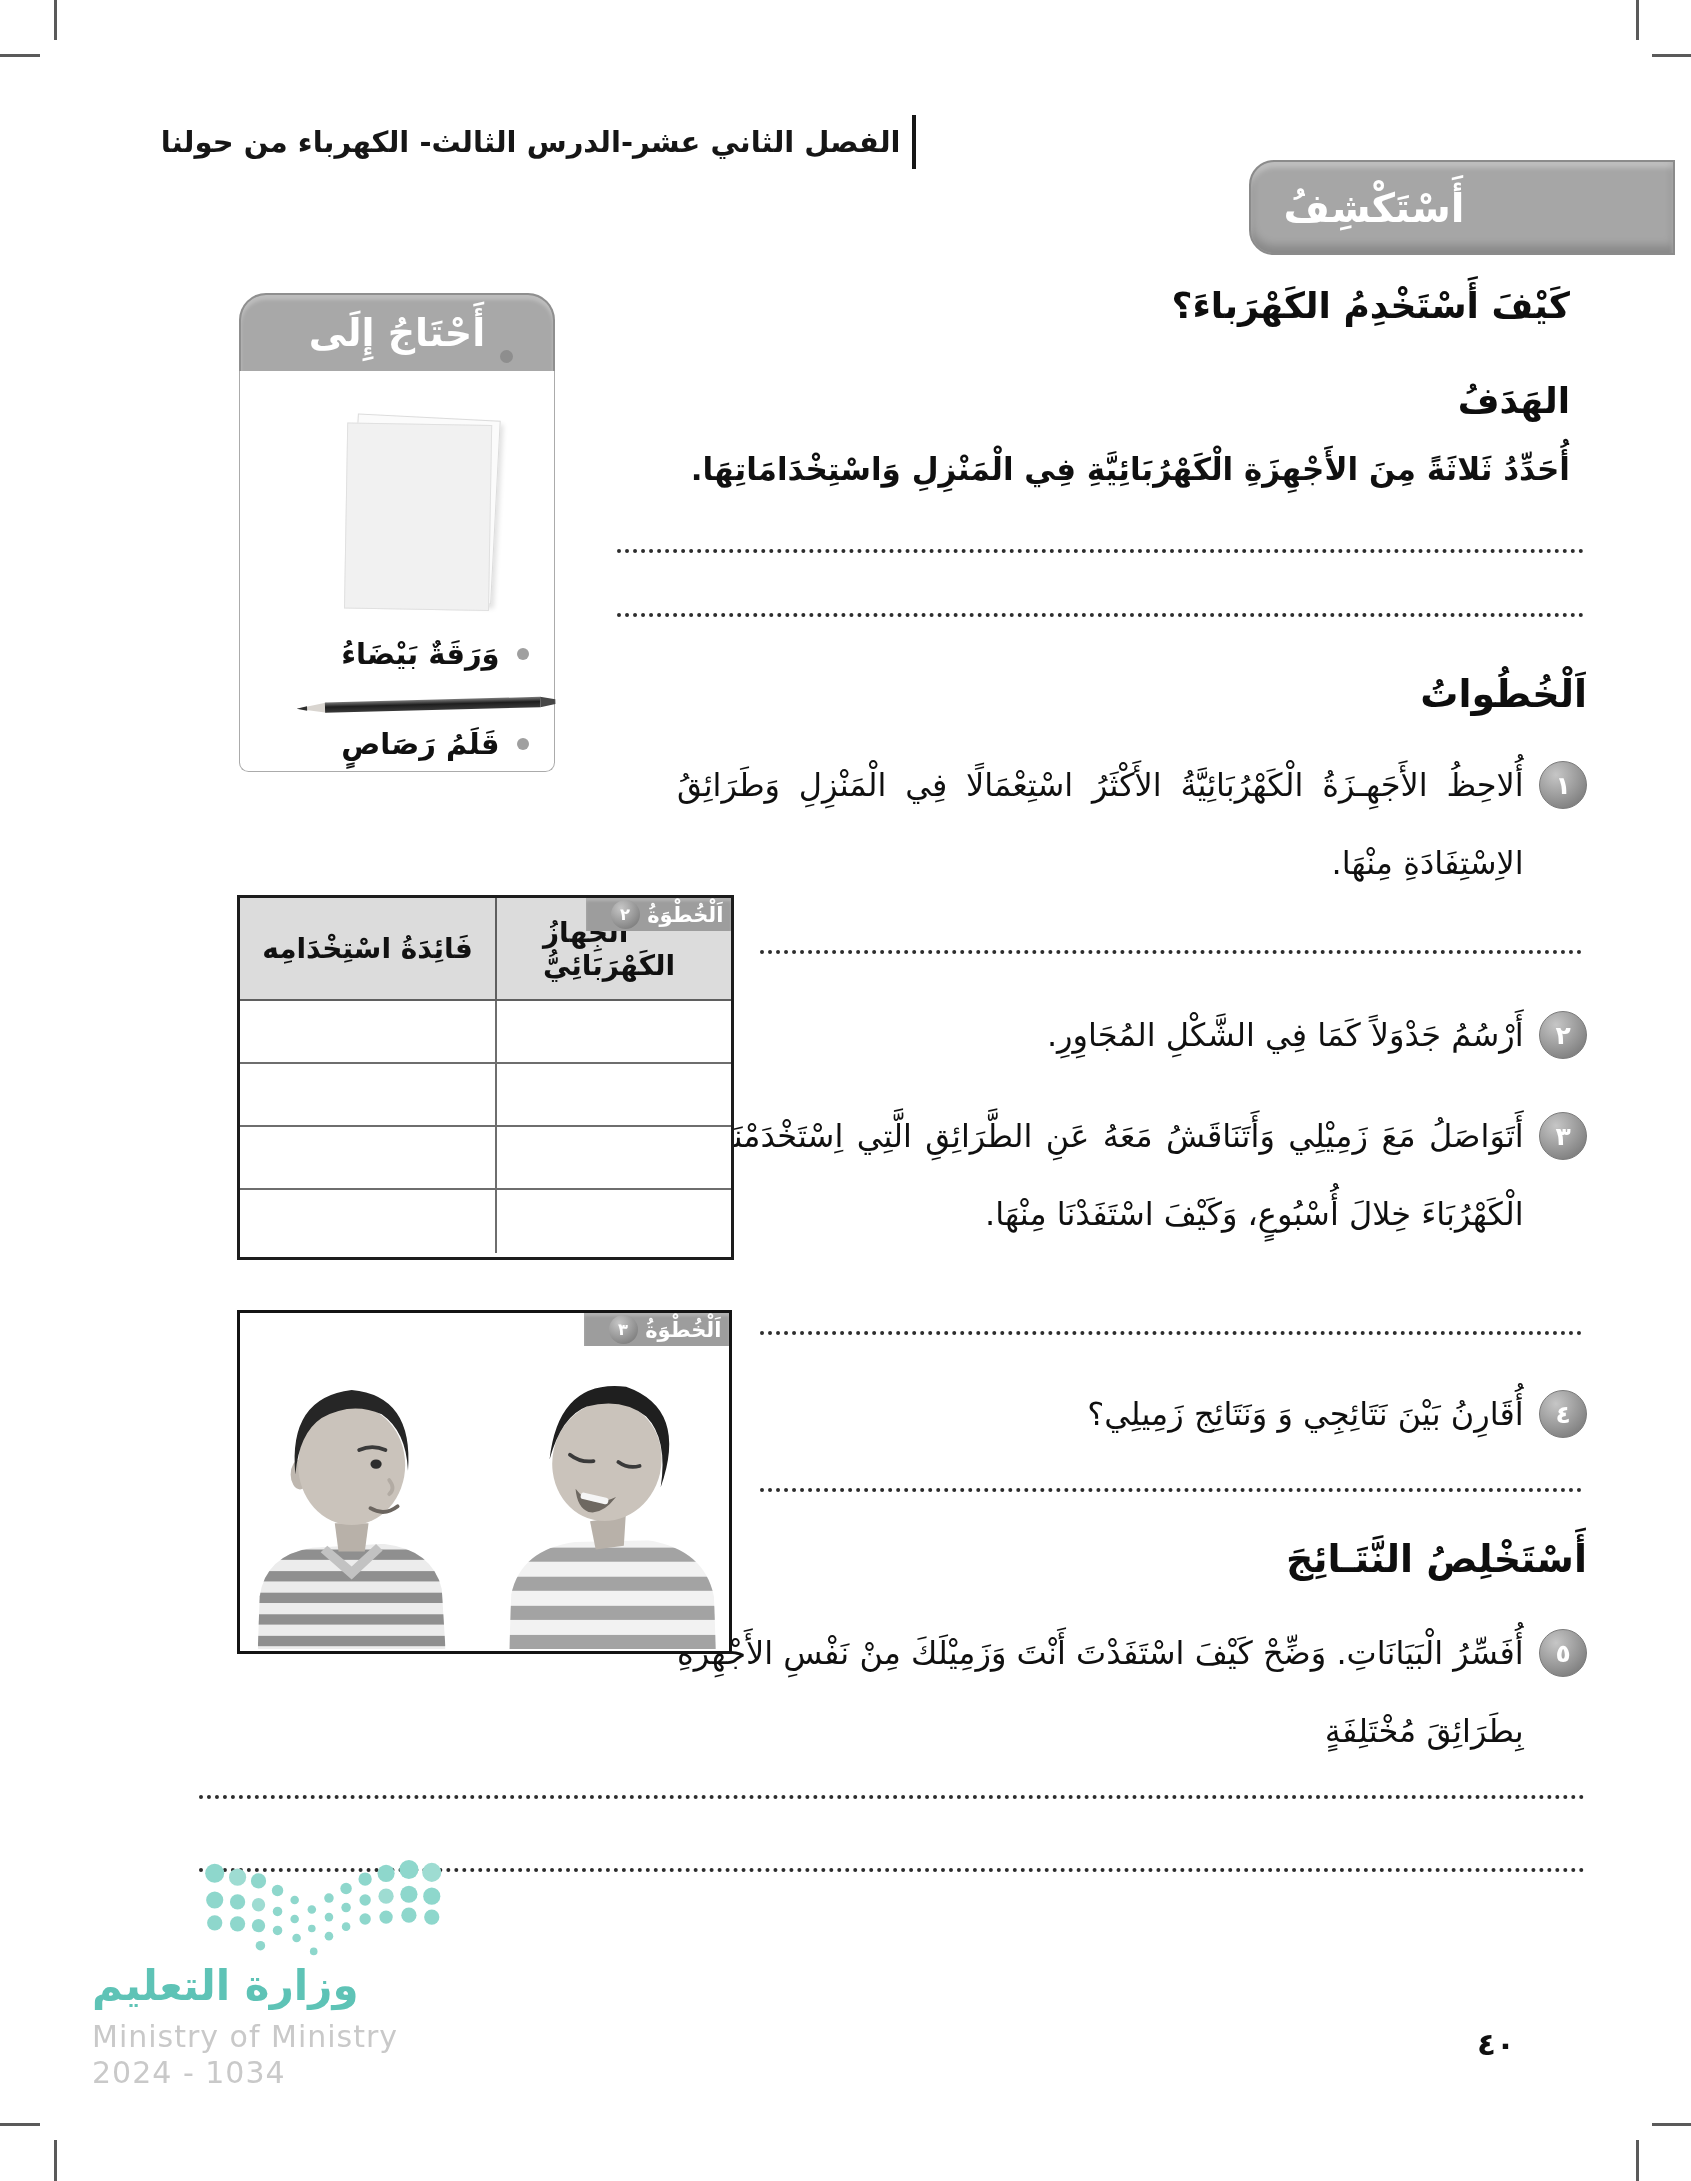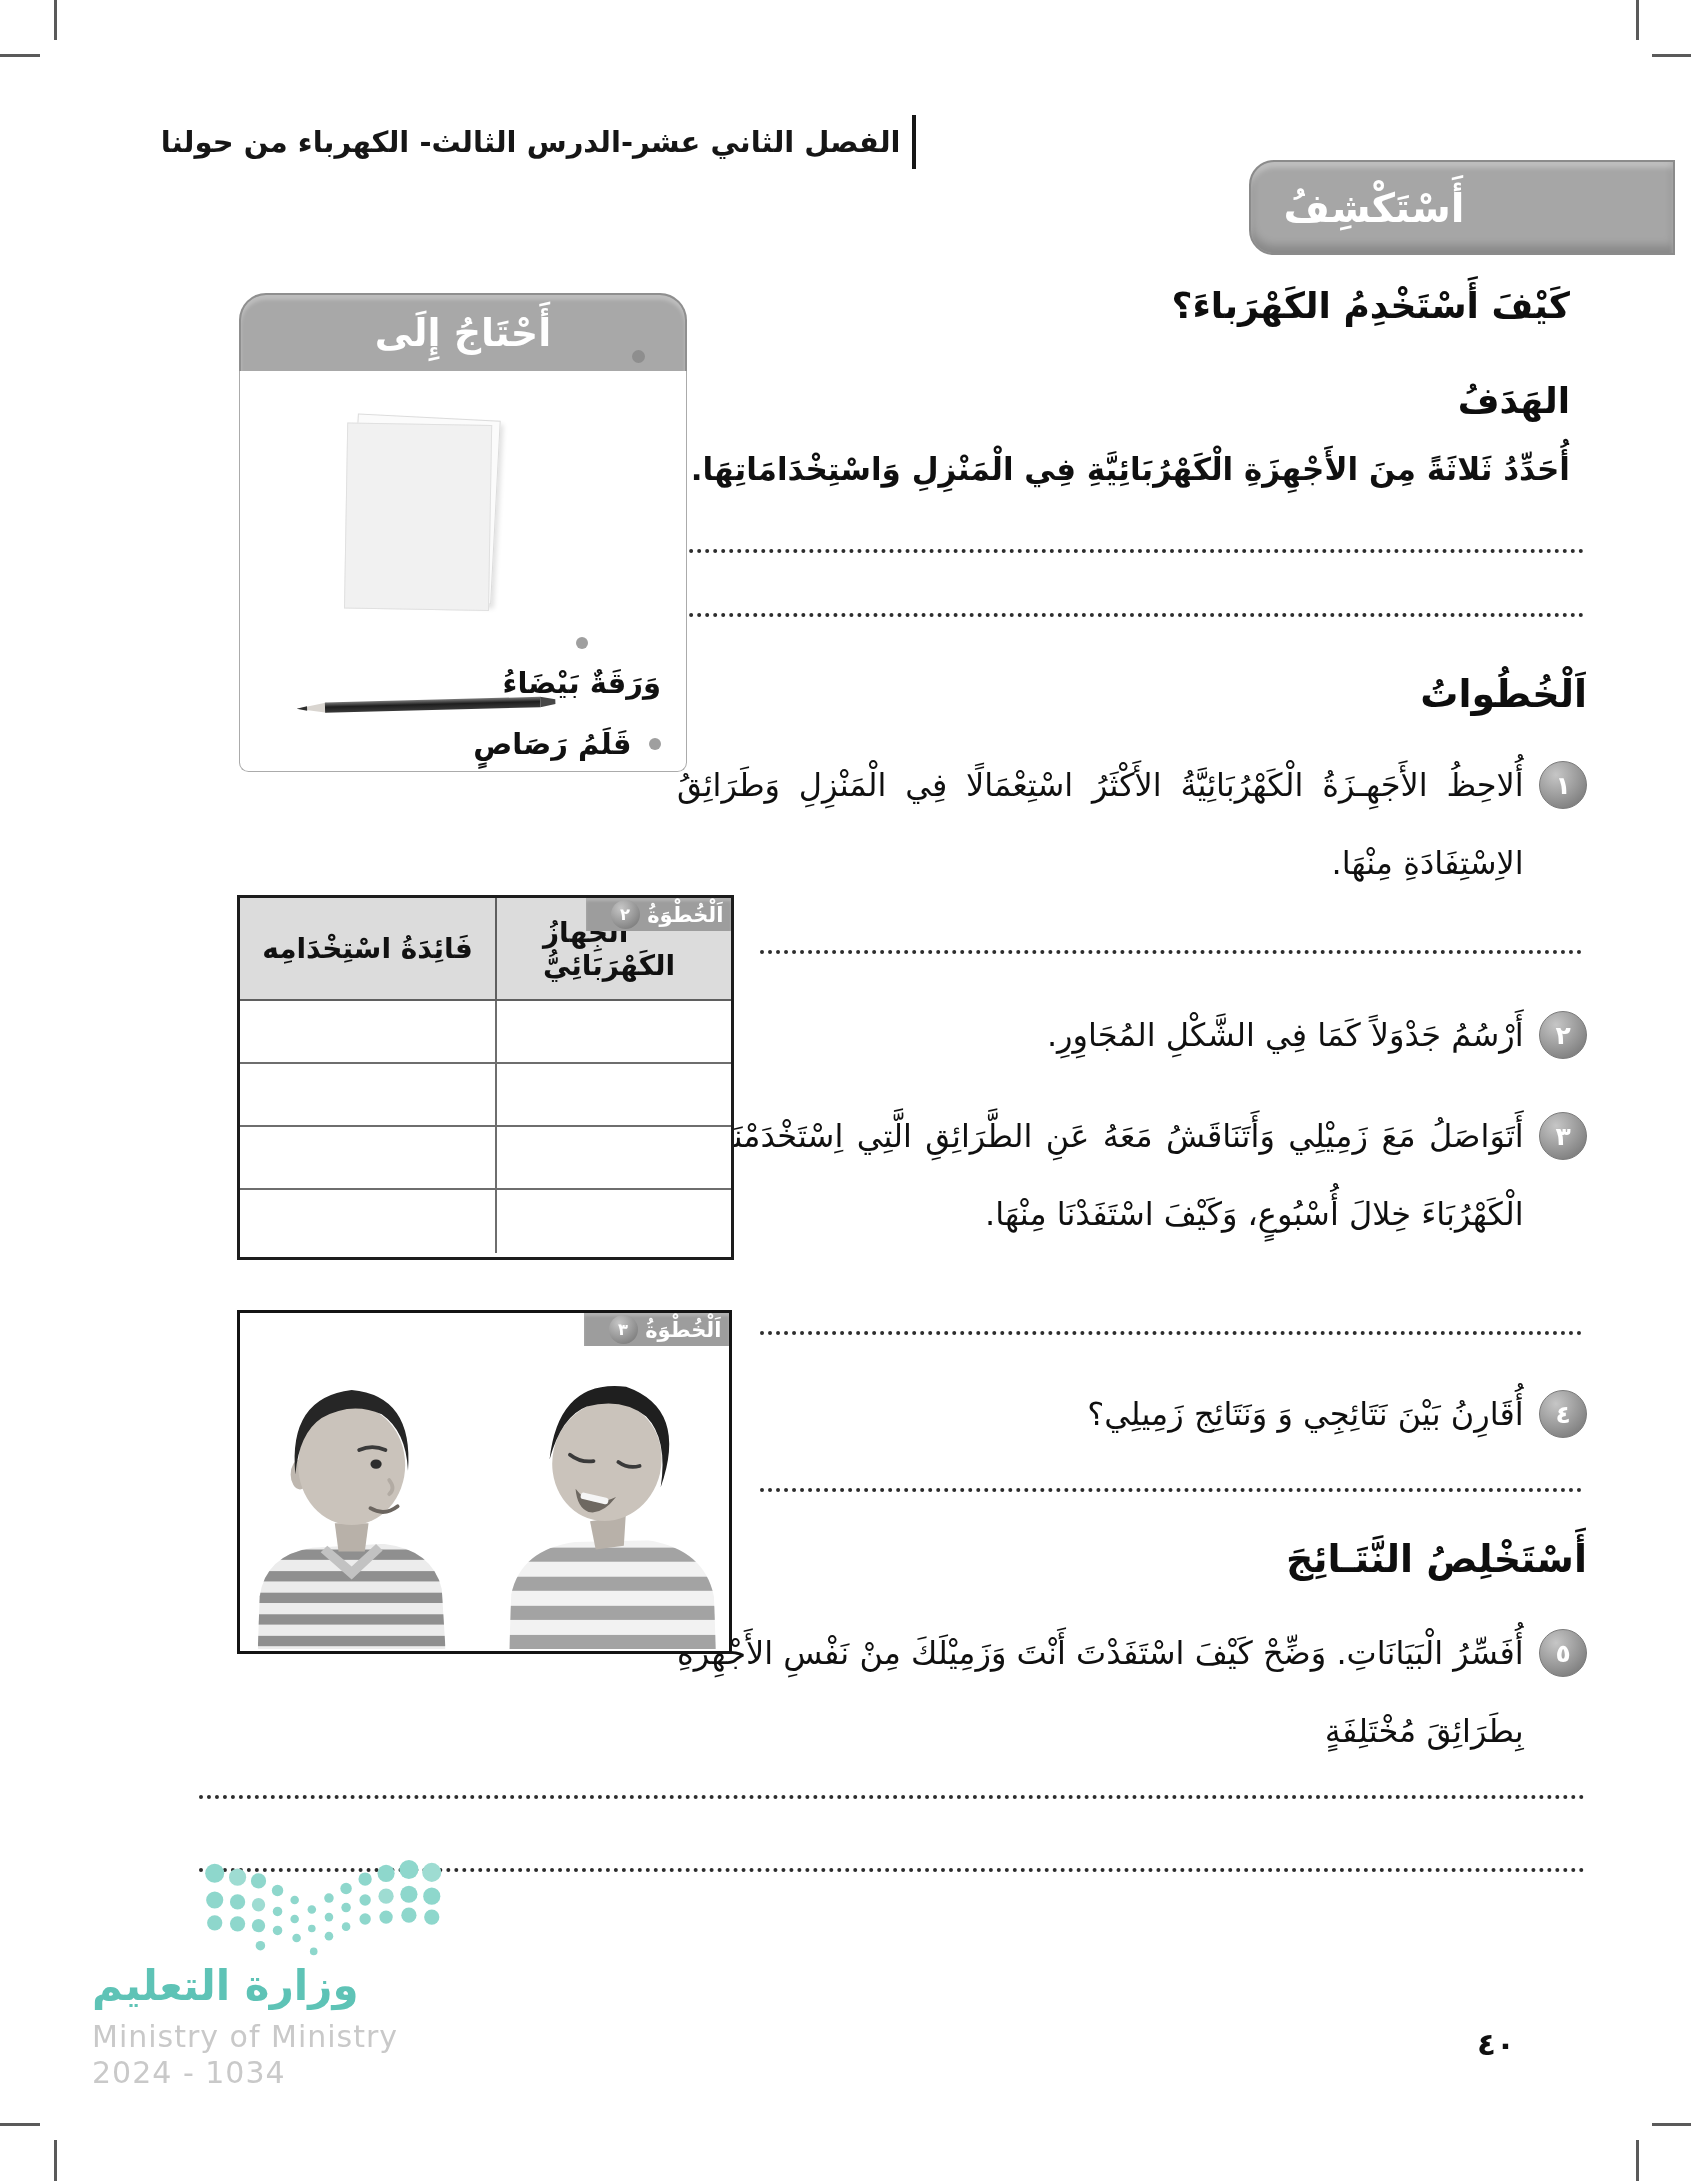--- a/index.html
+++ b/index.html
@@ -64,21 +64,21 @@
   .dotline { position:absolute; height:5.7px; border-bottom:4.8px dotted #2d2d2d; }
   #dot-1 { top:547px;  left:617px; width:967px; }
   #dot-2 { top:611px;  left:617px; width:967px; }
   #dot-3 { top:948px;  left:760px; width:822px; }
   #dot-4 { top:1329px; left:760px; width:822px; }
   #dot-5 { top:1486px; left:760px; width:822px; }
   #dot-6 { top:1793px; left:199px; width:1386px; }
   #dot-7 { top:1866px; left:199px; width:1386px; }
 
   
-  #needs-box { left:239px; top:293px; width:448px; height:480px; }
+  #needs-box { left:239px; top:293px; width:316px; height:480px; }
   #needs-header {
     position:relative; height:78px; background:#a8a8a8;
     border:2.9px solid #8f8f8f; border-bottom:none;
     border-radius:27px 27px 0 0;
     display:flex; align-items:center; justify-content:center;
     box-shadow: inset 0 4.8px 3.8px rgba(255,255,255,0.25);
   }
   #needs-header .hdr-text { color:#ffffff; font-size:38px; font-weight:bold; direction:rtl; }
   #needs-header .decor-dot {
     position:absolute; right:40px; bottom:7.6px; width:13.4px; height:13.4px;
@@ -95,21 +95,21 @@
   }
   #paper-sheet::before {
     content:""; position:absolute; left:-7.6px; top:5.7px; width:143px; height:184px;
     background:#f1f1f1; border:1px solid #e0e0e0; z-index:-1; transform:rotate(-2deg);
   }
   .need-item {
     position:absolute; right:25px; direction:rtl; display:flex; align-items:center; gap:17px;
   }
   .need-item .bullet { width:12.4px; height:12.4px; border-radius:50%; background:#9f9f9f; flex:0 0 auto; }
   .need-item .need-label { font-size:29px; font-weight:bold; color:#111; white-space:nowrap; }
-  #need-item-0 { top:266px;flex-direction:column; }
+  #need-item-0 { top:266px; }
   #need-item-1 { top:356px; }
   #pencil-wrap { position:absolute; left:53px; top:325px; width:268px; transform:rotate(-1.5deg); }
 
   
   .step-tab {
     position:absolute; top:0; right:0; width:145px; height:33px;
     background:#9d9d9d; display:flex; align-items:center; direction:rtl;
     padding-right:7.6px; gap:7.6px;
     box-shadow: inset 0 2.9px 2.9px rgba(255,255,255,0.22);
   }

